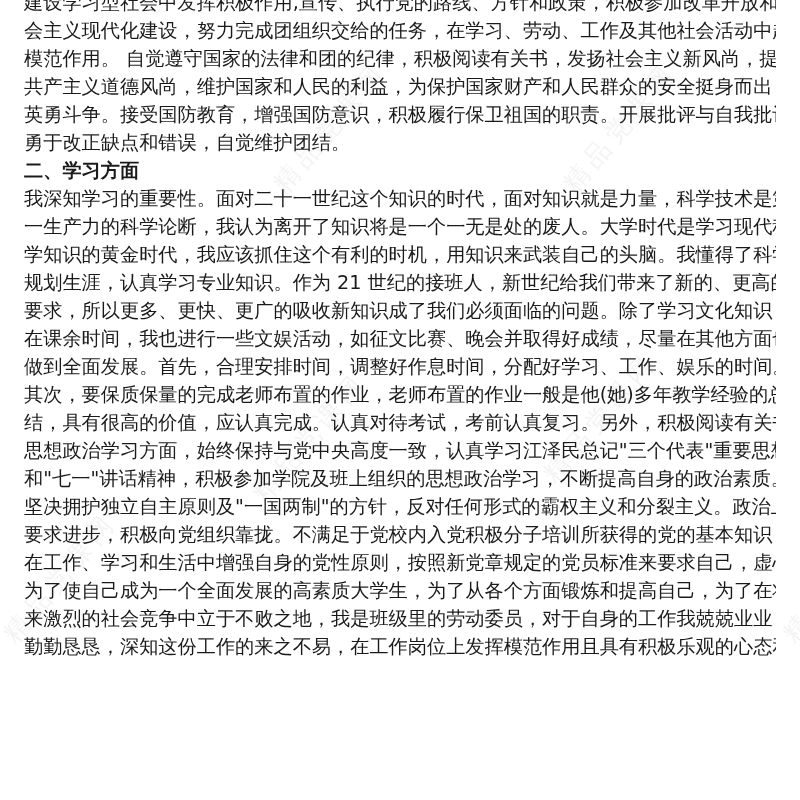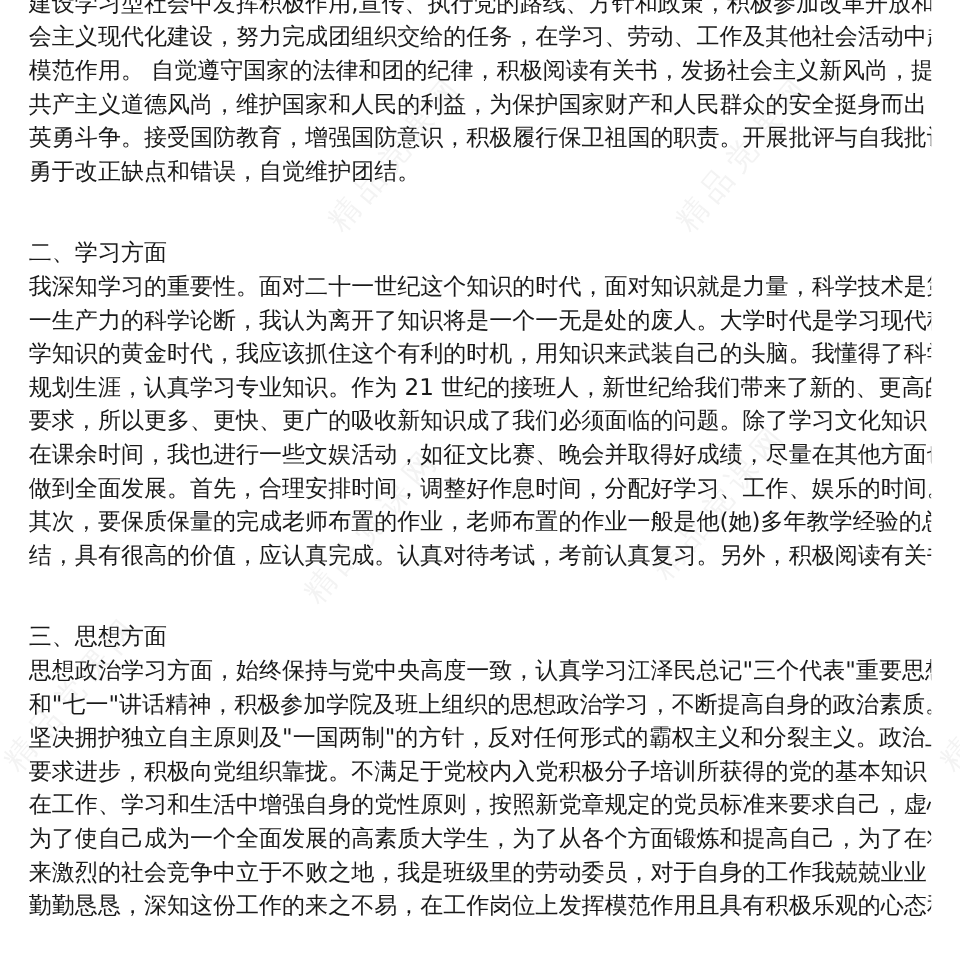--- a/index.html
+++ b/index.html
@@ -2,21 +2,21 @@
 <html><head>
 <meta charset="utf-8">
 <style>
   html, body { margin: 0; padding: 0; background: #ffffff; }
   body { width: 800px; height: 800px; overflow: hidden; position: relative;
          font-family: "DejaVu Sans", "Liberation Sans", sans-serif; color: #1a1a1a; }
   .page { position: absolute; left: 24px; top: -11px; width: 752px; }
   .line { height: 28px; line-height: 28px; font-size: 19.2px; white-space: nowrap;
           text-align: justify; text-align-last: justify; overflow: hidden; letter-spacing: 0; }
   .line.last { text-align-last: left; }
-  .heading { font-weight: normal; text-align-last: left; margin-top: 40px; }
+  .heading { font-weight: bold; text-align-last: left; }
   .wm { position: absolute; font-size: 26px; color: rgba(160,160,160,0.13);
         transform: rotate(-50deg); white-space: nowrap; pointer-events: none;
         letter-spacing: 6px; font-family: "DejaVu Sans", sans-serif; }
 </style>
 </head>
 <body>
 
 <div class="wm" style="left:250px;top:110px;">精品党课网</div>
 <div class="wm" style="left:540px;top:110px;">精品党课网</div>
 <div class="wm" style="left:230px;top:420px;">精品党课网</div>
@@ -42,21 +42,20 @@
     <div class="line">学知识的黄金时代，我应该抓住这个有利的时机，用知识来武装自己的头脑。我懂得了科学</div>
     <div class="line">规划生涯，认真学习专业知识。作为 21 世纪的接班人，新世纪给我们带来了新的、更高的</div>
     <div class="line">要求，所以更多、更快、更广的吸收新知识成了我们必须面临的问题。除了学习文化知识，</div>
     <div class="line">在课余时间，我也进行一些文娱活动，如征文比赛、晚会并取得好成绩，尽量在其他方面也</div>
     <div class="line">做到全面发展。首先，合理安排时间，调整好作息时间，分配好学习、工作、娱乐的时间。</div>
     <div class="line">其次，要保质保量的完成老师布置的作业，老师布置的作业一般是他(她)多年教学经验的总</div>
     <div class="line">结，具有很高的价值，应认真完成。认真对待考试，考前认真复习。另外，积极阅读有关书</div>
   </div>
 
   <div>
-    <div class="line heading">三、思想方面</div>
     <div class="line">思想政治学习方面，始终保持与党中央高度一致，认真学习江泽民总记"三个代表"重要思想</div>
     <div class="line">和"七一"讲话精神，积极参加学院及班上组织的思想政治学习，不断提高自身的政治素质。</div>
     <div class="line">坚决拥护独立自主原则及"一国两制"的方针，反对任何形式的霸权主义和分裂主义。政治上</div>
     <div class="line">要求进步，积极向党组织靠拢。不满足于党校内入党积极分子培训所获得的党的基本知识，</div>
     <div class="line">在工作、学习和生活中增强自身的党性原则，按照新党章规定的党员标准来要求自己，虚心</div>
   </div>
 
   <div>
     <div class="line">为了使自己成为一个全面发展的高素质大学生，为了从各个方面锻炼和提高自己，为了在将</div>
     <div class="line">来激烈的社会竞争中立于不败之地，我是班级里的劳动委员，对于自身的工作我兢兢业业，</div>

